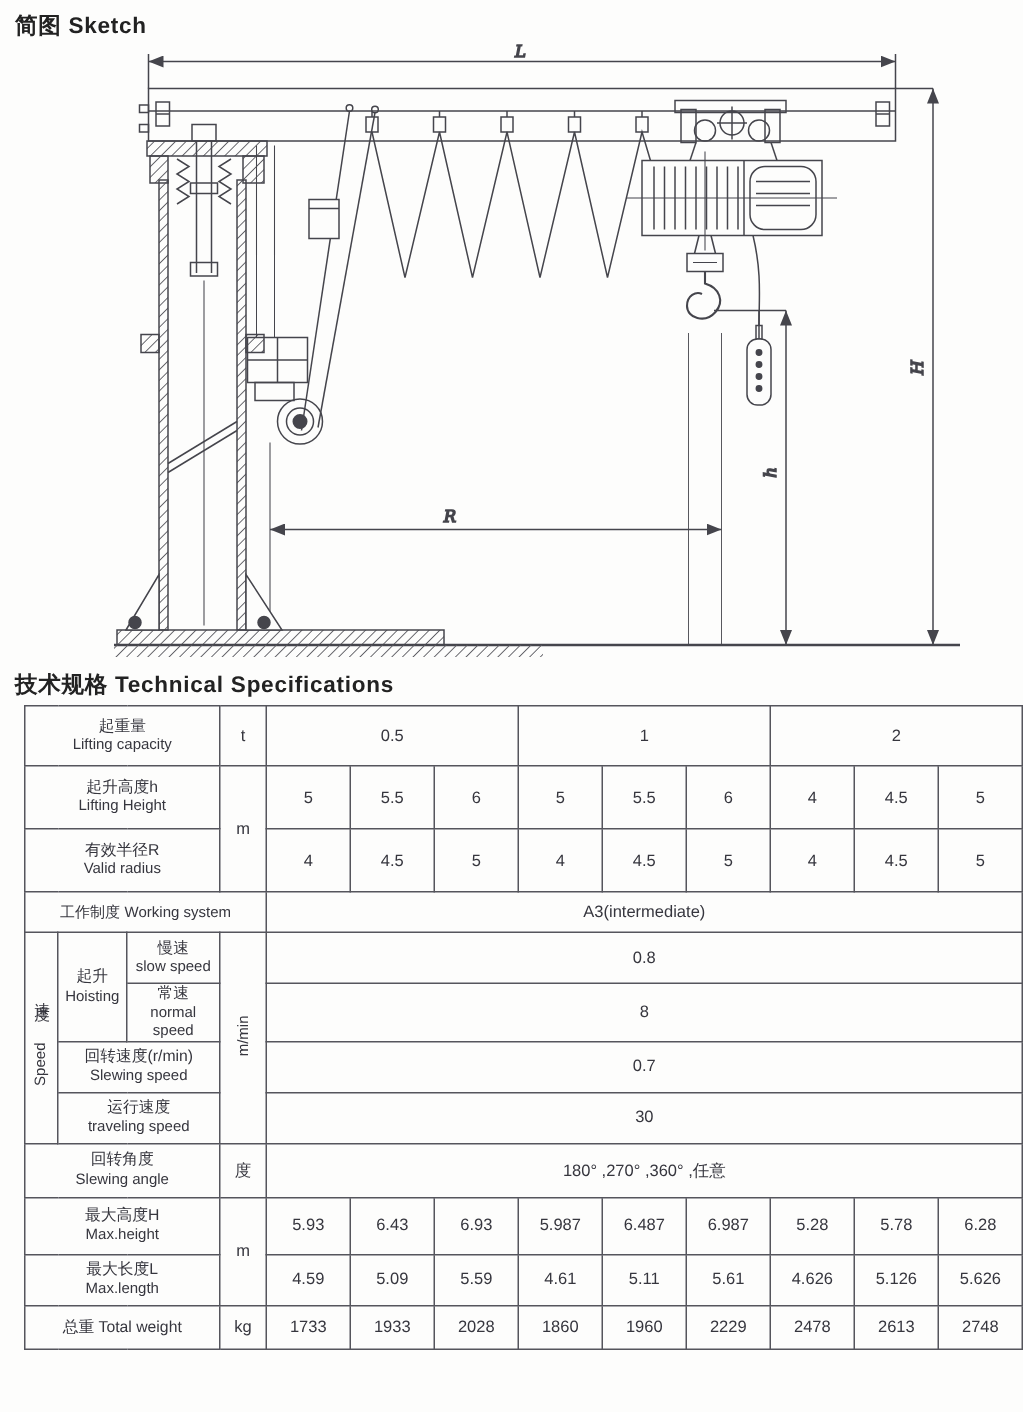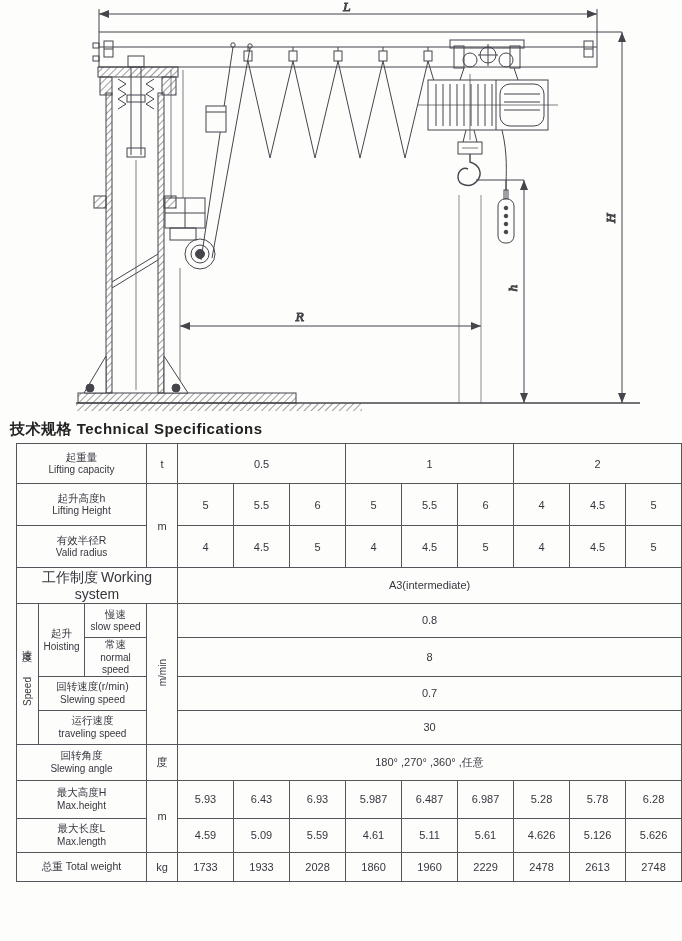--- a/index.html
+++ b/index.html
@@ -6,32 +6,33 @@
     font-family:"Liberation Sans","DejaVu Sans",sans-serif;}
   .page{width:682px;height:941px;background:#fdfdfc;position:relative;overflow:hidden;}
   .sec-title{font-size:15px;font-weight:700;color:#222;margin:8px 0 0 10px;letter-spacing:.5px;}
   svg{display:block;}
   svg text{font-family:"DejaVu Serif","Liberation Serif",serif;font-style:italic;font-size:11px;fill:#36363e;}
   table.spec{border-collapse:collapse;table-layout:fixed;margin:4px 8px 0 16px;width:665px;}
   table.spec td{border:1px solid #55555c;text-align:center;vertical-align:middle;
     font-size:11px;padding:0 1px;overflow:hidden;}
   .cn{font-size:10.5px;line-height:1.3;}
   .en{font-size:10px;line-height:1.2;}
-  .inline-lbl .cn,.inline-lbl .en{display:inline;font-size:14px;}
+  .inline-lbl .cn,.inline-lbl .en{display:inline;font-size:10px;}
   .vwrap{display:flex;flex-direction:column;align-items:center;justify-content:space-evenly;height:128px;}
   .vcn{writing-mode:vertical-rl;text-orientation:upright;font-size:10.5px;letter-spacing:2px;}
   .ven{writing-mode:vertical-rl;transform:rotate(180deg);font-size:10px;}
   .note{margin:5px 10px 0 10px;font-size:10.5px;line-height:1.4;}
   .note .note-cn{font-weight:700;}
 </style>
 </head>
 <body>
 
 <div class="page">
 
+  <div class="sec-title">简图 Sketch</div>
 
   <svg width="682" height="412" viewBox="0 0 682 412" fill="none" stroke="#45454c" stroke-width="1">
     <defs>
       <marker id="arr" markerWidth="11" markerHeight="8" refX="10" refY="4" orient="auto-start-reverse">
         <path d="M0,0 L10,4 L0,8 z" fill="#45454c" stroke="none"></path>
       </marker>
       <pattern id="hatch" patternUnits="userSpaceOnUse" width="5" height="5" patternTransform="rotate(45)">
         <line x1="0" y1="0" x2="0" y2="5" stroke="#5a5a60" stroke-width="1.2"></line>
       </pattern>
     </defs>

